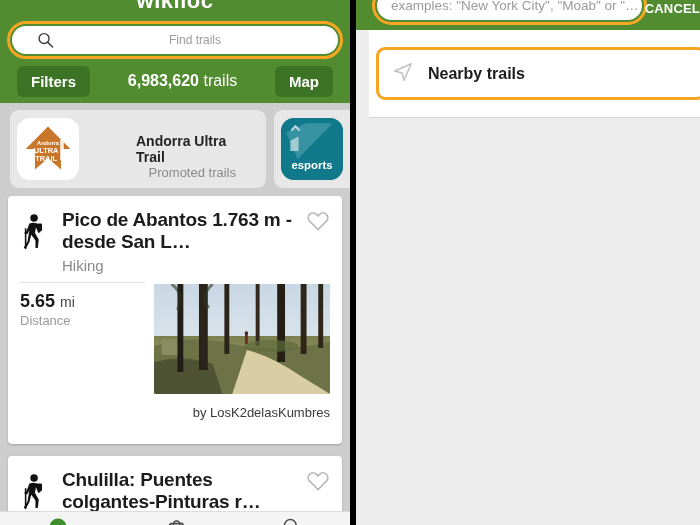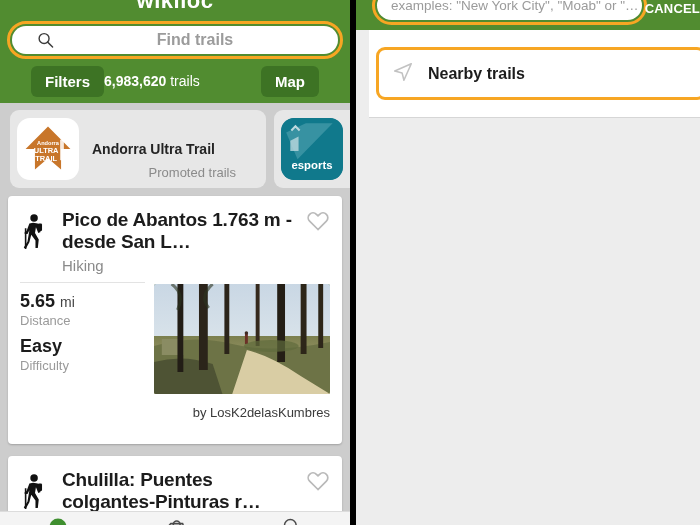--- a/index.html
+++ b/index.html
@@ -34,48 +34,49 @@
     border: 3px solid #f7a623; border-radius: 20px; background: #518c30;
     display: flex; align-items: center; padding: 2px;
   }
   .search-pill {
     flex: 1; height: 100%; background: #fff; border-radius: 16px;
     display: flex; align-items: center; position: relative;
   }
   .search-icon { position: absolute; left: 25px; top: 50%; transform: translateY(-50%);
     width: 17px; height: 17px; }
   .search-placeholder {
-    flex: 1; text-align: center; color: #9b9b9b; font-size: 16px;
-    font-weight: bold; padding-right: 6px; padding-left: 46px;
+    flex: 1; text-align: center; color: #9b9b9b; font-size: 12px;
+    font-weight: normal; padding-right: 6px; padding-left: 46px;
   }
 
   .action-row {
     position: absolute; left: 0; top: 64px; width: 350px; height: 34px;
-    display: flex; align-items: center; padding: 0 31px;
+    display: flex; align-items: center; padding: 0 17px;
   }
   .btn-pill {
     background: #3d7324; color: #fff; font-size: 15px; font-weight: bold;
     border: none; border-radius: 6px; padding: 7px 14px; cursor: pointer;
     font-family: "Liberation Sans", sans-serif;
   }
   .trails-count {
-    flex: 1; color: #fff; font-size: 14px;
+    flex: 1; text-align: center; color: #fff; font-size: 16px;
   }
   .trails-count b { font-weight: bold; }
   .trails-count span { font-weight: normal; }
 
   
   .promo-strip {
     position: absolute; left: 0; top: 110px; width: 350px; height: 78px;
     display: flex; gap: 8px; padding-left: 10px; overflow: hidden;
   }
   .promo-card {
     background: #e7e7e7; border-radius: 9px; height: 78px; flex: none;
     display: flex; align-items: center; padding: 7px 10px 7px 7px;
     position: relative;
+    gap: 44px;
   }
   .promo-card.first { width: 256px; }
   .promo-card.second { width: 140px; }
   .promo-logo {
     width: 62px; height: 62px; background: #fff; border-radius: 13px;
     flex: none; display: flex; align-items: center; justify-content: center;
     overflow: hidden;
   }
   .promo-logo.teal { background: #10798c; }
   .promo-title {
@@ -258,24 +259,20 @@
               <path d="M12 20.5 L3.6 12.1 a4.8 4.8 0 0 1 6.8 -6.8 L12 6.9 l1.6 -1.6 a4.8 4.8 0 0 1 6.8 6.8 Z"></path>
             </svg>
           </span>
         </div>
 
         <div class="card-body">
           <div class="stats">
             <div class="stat">
               <div class="stat-val"><span>5.65</span> <span class="unit">mi</span></div>
               <div class="stat-lbl">Distance</div>
-            </div>
-            <div class="stat">
-              <div class="stat-val"><span>Easy</span></div>
-              <div class="stat-lbl">Difficulty</div>
             </div>
           </div>
 
           <div class="photo-col">
             <div class="trail-photo">
               <svg viewBox="0 0 180 110" width="100%" height="110" preserveAspectRatio="none">
                 <defs>
                   <linearGradient id="skyg" x1="0" y1="0" x2="0" y2="1">
                     <stop offset="0%" stop-color="#c9d7e4"></stop>
                       <stop offset="100%" stop-color="#e8eef0"></stop>

